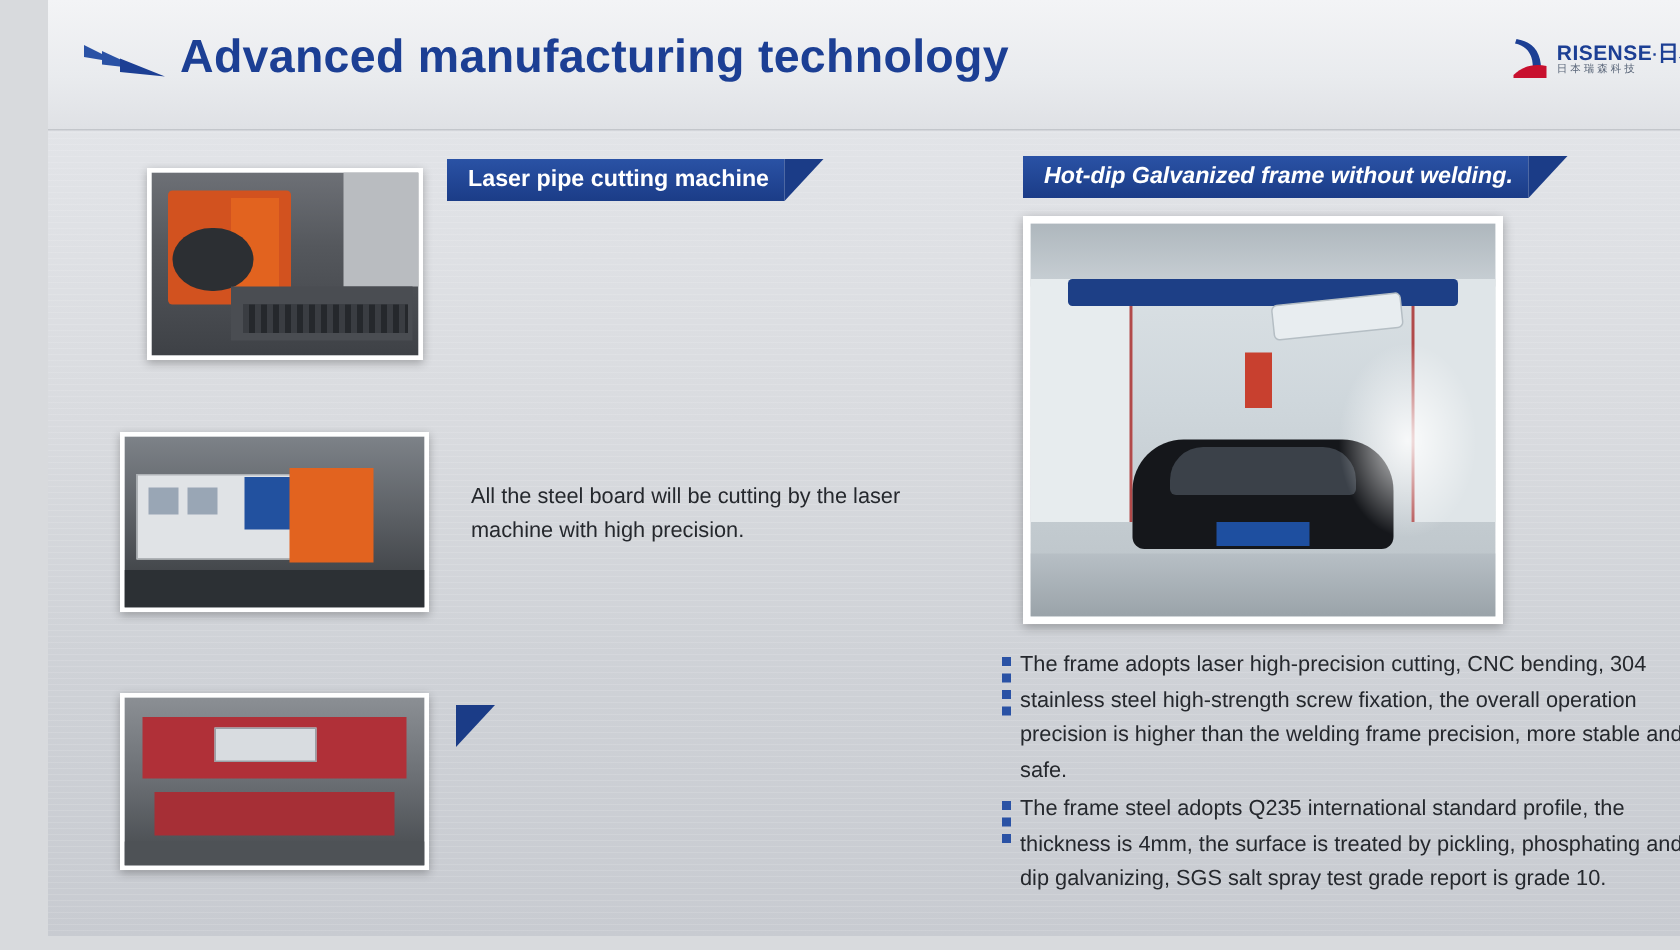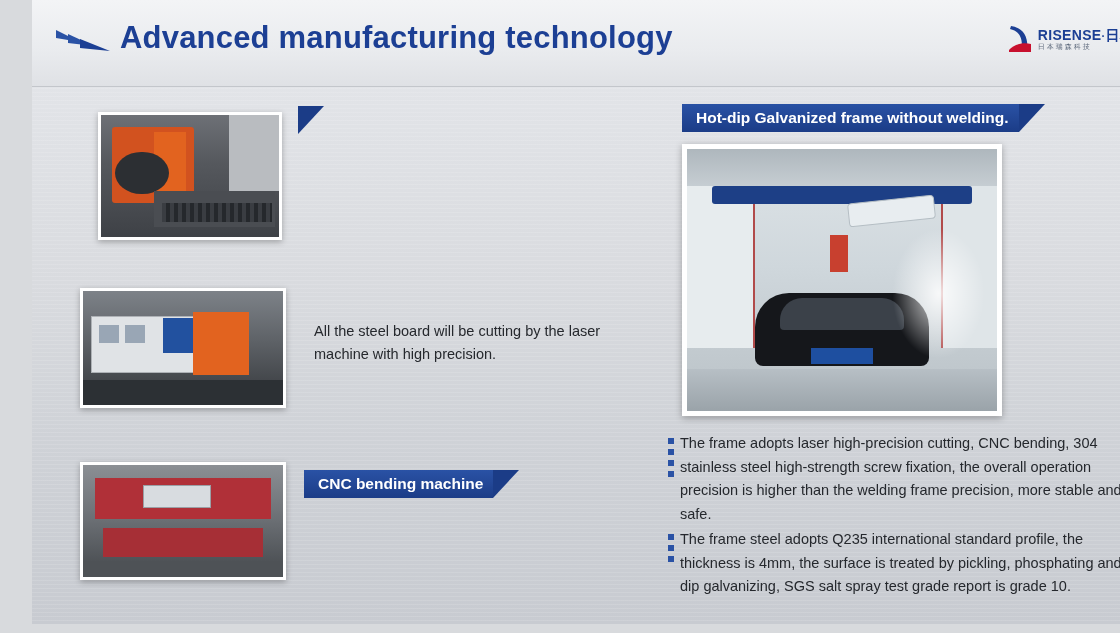--- a/index.html
+++ b/index.html
@@ -199,20 +199,21 @@
         <div class="inner">
           <div class="wall"></div>
             <div class="orange"></div>
             <div class="orange2"></div>
           <div class="dark"></div>
             <div class="bed"></div>
             <div class="bed2"></div>
         </div>
       </div>
       <div class="banner" style="left:266px; top:14px;">
+        <div class="bar">Laser pipe cutting machine</div>
         <div class="tail"></div>
       </div>
 
       <div class="photo machine2" style="left:48px; top:196px; width:206px; height:120px;">
         <div class="inner">
           <div class="body"></div>
             <div class="win"></div>
             <div class="win2"></div>
           <div class="blue"></div>
             <div class="orange"></div>
@@ -223,28 +224,27 @@
 
       <div class="photo machine3" style="left:48px; top:370px; width:206px; height:118px;">
         <div class="inner">
           <div class="red"></div>
             <div class="panel"></div>
             <div class="red2"></div>
             <div class="floor"></div>
         </div>
       </div>
       <div class="banner" style="left:272px; top:378px;">
-        <div class="bar">CNC bending machine</div>
         <div class="tail"></div>
       </div>
     </div>
 
     <div class="right-col">
 
-      <div class="banner" style="left:20px; top:12px;">
+      <div class="banner" style="left:20px; top:12px;font-style:italic;">
         <div class="bar">Hot-dip Galvanized frame without welding.</div>
         <div class="tail"></div>
       </div>
 
       <div class="big-photo carwash">
         <div class="inner">
           <div class="ceiling"></div>
           <div class="wallL"></div>
           <div class="wallR"></div>
           <div class="rail"></div>

